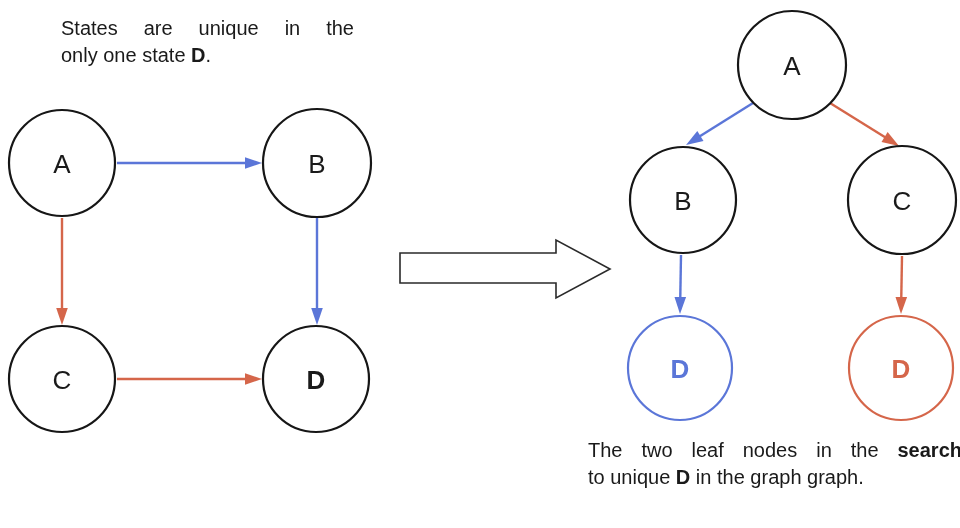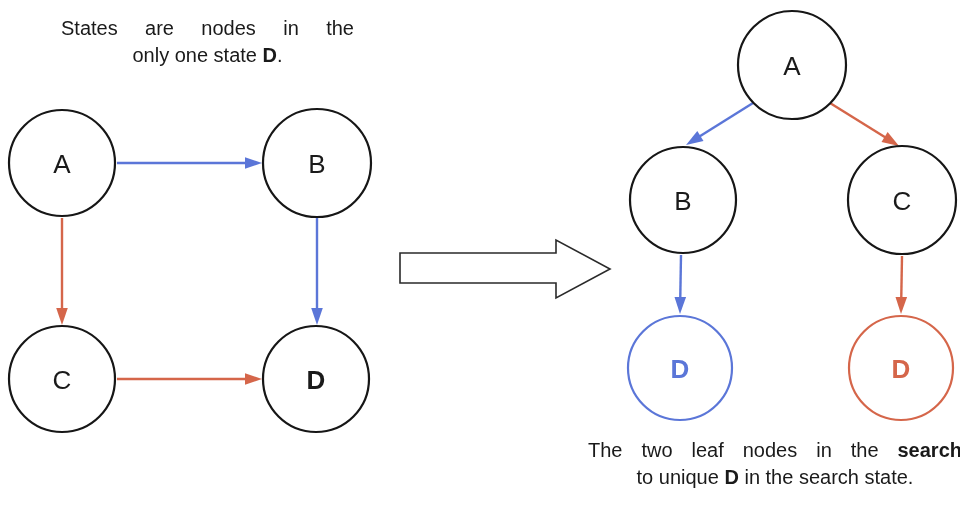--- a/index.html
+++ b/index.html
@@ -25,21 +25,21 @@
   svg text {
     font-family: "Liberation Sans", "DejaVu Sans", sans-serif;
   }
   .caption {
     position: absolute;
     color: #1a1a1a;
     font-size: 20px;
     line-height: 26.7px;
   }
   .cap-line {
-    text-align: center;
+    text-align: left;
     white-space: normal;
   }
   .cap-line.just {
     text-align: justify;
     text-align-last: justify;
   }
   .b {
     font-weight: 700;
   }
 </style>
@@ -78,20 +78,20 @@
       <text x="683" y="201" text-anchor="middle" dominant-baseline="central" font-size="26" fill="#1a1a1a" font-weight="400">B</text>
       <circle cx="902" cy="200" r="54" fill="#ffffff" stroke="#161616" stroke-width="2.2"></circle>
       <text x="902" y="201" text-anchor="middle" dominant-baseline="central" font-size="26" fill="#1a1a1a" font-weight="400">C</text>
       <circle cx="680" cy="368" r="52" fill="#ffffff" stroke="#5b76d8" stroke-width="2.2"></circle>
       <text x="680" y="369" text-anchor="middle" dominant-baseline="central" font-size="26" fill="#5b76d8" font-weight="700">D</text>
       <circle cx="901" cy="368" r="52" fill="#ffffff" stroke="#d5664a" stroke-width="2.2"></circle>
       <text x="901" y="369" text-anchor="middle" dominant-baseline="central" font-size="26" fill="#d5664a" font-weight="700">D</text>
       <polygon points="400,253 556,253 556,240 610,269 556,298 556,283 400,283" fill="#ffffff" stroke="#2a2a2a" stroke-width="1.6" stroke-linejoin="miter"></polygon>
     </svg>
   <div class="caption" id="cap-left" style="left:61px; top:15px; width:293px;">
-      <div class="cap-line just"><span>States are nodes in the</span></div>
+      <div class="cap-line just"><span>States are unique in the</span></div>
       <div class="cap-line"><span>only one state </span><span class="b">D</span><span>.</span></div>
     </div>
   <div class="caption" id="cap-right" style="left:588px; top:437px; width:374px;">
       <div class="cap-line just"><span>The two leaf nodes in the </span><span class="b">search</span></div>
-      <div class="cap-line"><span>to unique </span><span class="b">D</span><span> in the search state.</span></div>
+      <div class="cap-line"><span>to unique </span><span class="b">D</span><span> in the graph graph.</span></div>
     </div>
 </div>
 
 </body></html>

